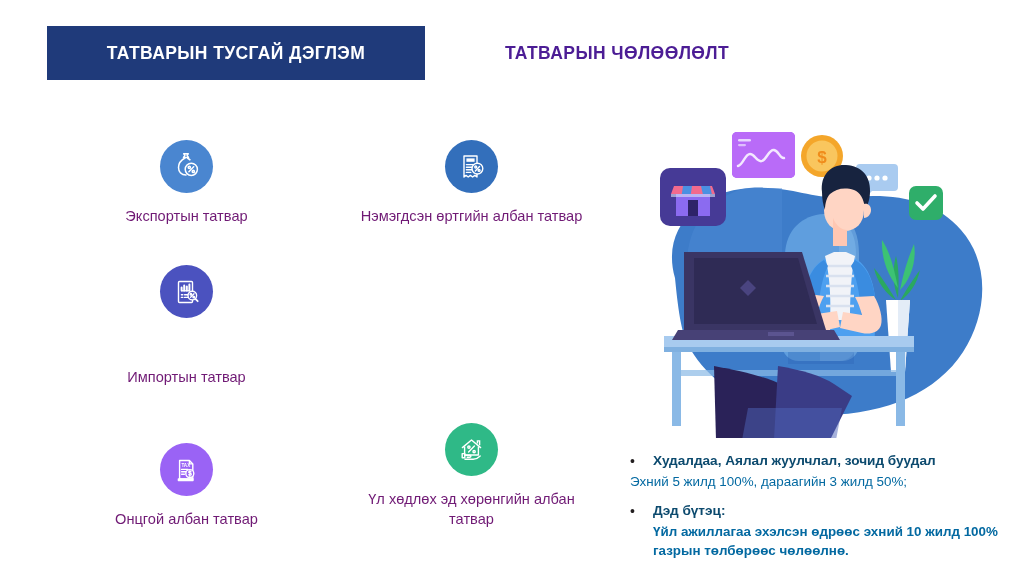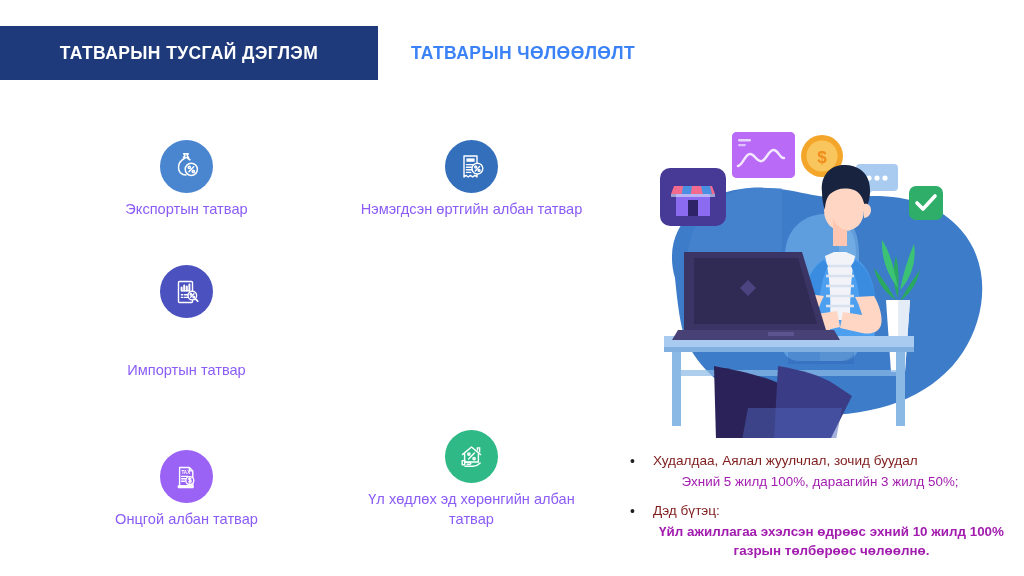--- a/index.html
+++ b/index.html
@@ -6,58 +6,58 @@
   body{
     width:1024px;height:576px;
     background:#ffffff;
     font-family:"Liberation Sans","DejaVu Sans",sans-serif;
     overflow:hidden;position:relative;
   }
   .slide{position:absolute;inset:0;background:#fff;}
 
   
   .tabs{position:absolute;left:0;top:26px;height:54px;display:flex;align-items:stretch;}
-  .tab{display:flex;align-items:center;justify-content:center;}
+  .tab{display:flex;align-items:center;justify-content:center;margin-left:47px;}
   .tab-active{
     background:#1f3a7a;width:378px;height:54px;
     color:#ffffff;font-size:17.5px;font-weight:bold;letter-spacing:.4px;
   }
   .tab-inactive{
-    width:290px;height:54px;color:#3b82f6;
+    width:290px;height:54px;color:#4c1d95;
     font-size:17.5px;font-weight:bold;letter-spacing:.4px;background:transparent;
   }
 
   
   .grid{position:absolute;left:44px;top:140px;width:570px;}
   .grid-row{display:flex;}
   .cell{width:285px;display:flex;flex-direction:column;align-items:center;}
   .row1 .cell{height:125px;}
   .row2 .cell{height:135px;gap:36px;}
   .row3 .cell{height:130px;justify-content:flex-end;}
   .badge{
     width:53px;height:53px;border-radius:50%;
     display:flex;align-items:center;justify-content:center;flex:none;
   }
   .badge svg{display:block;}
   .cap{
-    margin-top:6px;text-align:center;color:#8b5cf6;
+    margin-top:13px;text-align:center;color:#701a75;
     font-size:14.6px;line-height:1.42;max-width:230px;
   }
 
   
   .illo{position:absolute;left:628px;top:108px;width:392px;height:330px;}
   .illo svg{display:block;width:100%;height:100%;}
 
   
   .bullets{position:absolute;left:630px;top:452px;width:380px;}
   .bl{margin-bottom:11px;}
   .bl-head{display:flex;align-items:flex-start;}
   .dot{width:14px;flex:none;color:#231f20;font-size:14px;line-height:1.35;}
-  .bl-title{font-size:13.6px;font-weight:normal;color:#7f1d1d;line-height:1.35;padding-left:9px;}
-  .bl-body{font-size:13.4px;color:#a21caf;line-height:1.42;margin-top:1px;text-align:center;}
+  .bl-title{font-size:13.6px;font-weight:bold;color:#0c4a6e;line-height:1.35;padding-left:9px;}
+  .bl-body{font-size:13.4px;color:#0369a1;line-height:1.42;margin-top:1px;}
   .bl-body.ind{padding-left:23px;font-weight:bold;}
 </style>
 </head>
 <body>
 
 <div class="slide">
 
   <div class="tabs">
     <div class="tab tab-active">
       <span>ТАТВАРЫН ТУСГАЙ ДЭГЛЭМ</span>

